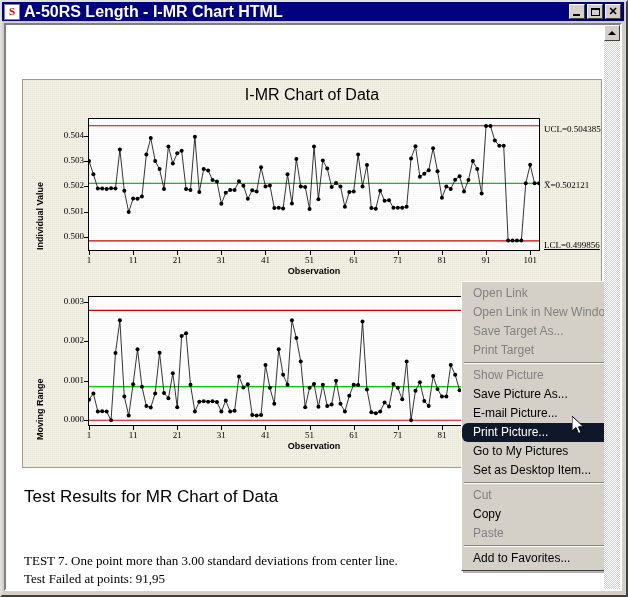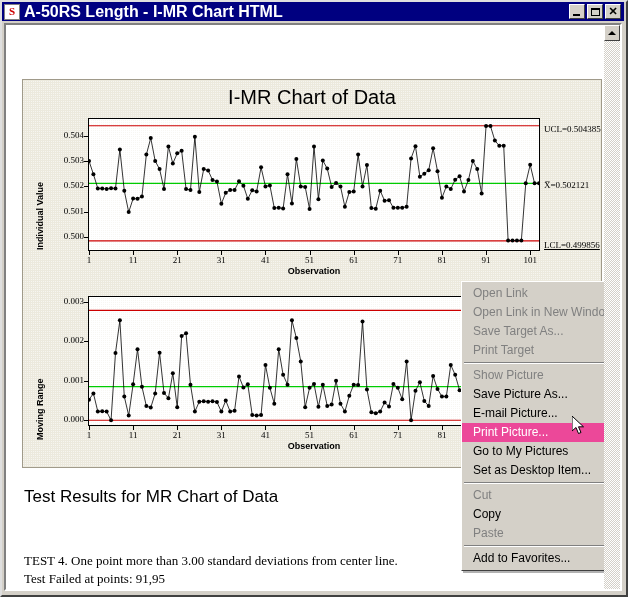--- a/index.html
+++ b/index.html
@@ -159,21 +159,21 @@
     position: absolute; inset: 0;
     background-image:
       linear-gradient(45deg, rgba(255,255,255,.55) 25%, transparent 25%, transparent 75%, rgba(255,255,255,.55) 75%);
     background-size: 2px 2px;
     pointer-events: none;
   }
   .chart-title {
     position: absolute;
     left: 0; right: 0; top: 6px;
     text-align: center;
-    font-size: 20px;
+    font-size: 16px;
     color: #000;
     font-family: "Liberation Sans", sans-serif;
   }
   .panel {
     position: absolute;
     background: #ffffff;
     border: 1px solid #000000;
     box-sizing: border-box;
   }
   .panel-tex {
@@ -271,21 +271,21 @@
     height: 19px;
     line-height: 19px;
     padding-left: 11px;
     font-size: 12px;
     color: #000000;
     white-space: nowrap;
     font-family: "Liberation Sans", sans-serif;
     box-sizing: border-box;
   }
   .mi.disabled { color: #808080; }
-  .mi.sel { background: #ec4899; color: #ffffff; }
+  .mi.sel { background: #0f172a; color: #ffffff; border-radius: 6px; }
   .msep {
     height: 2px;
     margin: 2px 2px;
     border-top: 1px solid #808080;
     border-bottom: 1px solid #ffffff;
     box-sizing: border-box;
   }
 
   
   .cursor {
@@ -603,21 +603,21 @@
             <div style="position: absolute; width: 1px; height: 4px; background: rgb(0, 0, 0); left: 330.706px; top: 346px;"></div>
             <div class="xtick" style="width: 30px; left: 359.824px; top: 350px;">71</div>
             <div style="position: absolute; width: 1px; height: 4px; background: rgb(0, 0, 0); left: 374.824px; top: 346px;"></div>
             <div class="xtick" style="width: 30px; left: 403.941px; top: 350px;">81</div>
             <div style="position: absolute; width: 1px; height: 4px; background: rgb(0, 0, 0); left: 418.941px; top: 346px;"></div>
           </div>
         <div class="xlabel" style="left:65px; top:361px; width:452px;">Observation</div>
       </div>
 
       <div class="txt-h">Test Results for MR Chart of Data</div>
-      <div class="txt-p1">TEST 4. One point more than 3.00 standard deviations from center line.</div>
+      <div class="txt-p1">TEST 7. One point more than 3.00 standard deviations from center line.</div>
       <div class="txt-p2">Test Failed at points: 91,95</div>
 
       <div class="ctxmenu" id="ctxmenu">
           <div class="mi disabled">Open Link</div>
           <div class="mi disabled">Open Link in New Window</div>
           <div class="mi disabled">Save Target As...</div>
           <div class="mi disabled">Print Target</div>
           <div class="msep"></div>
           <div class="mi disabled">Show Picture</div>
           <div class="mi">Save Picture As...</div>

